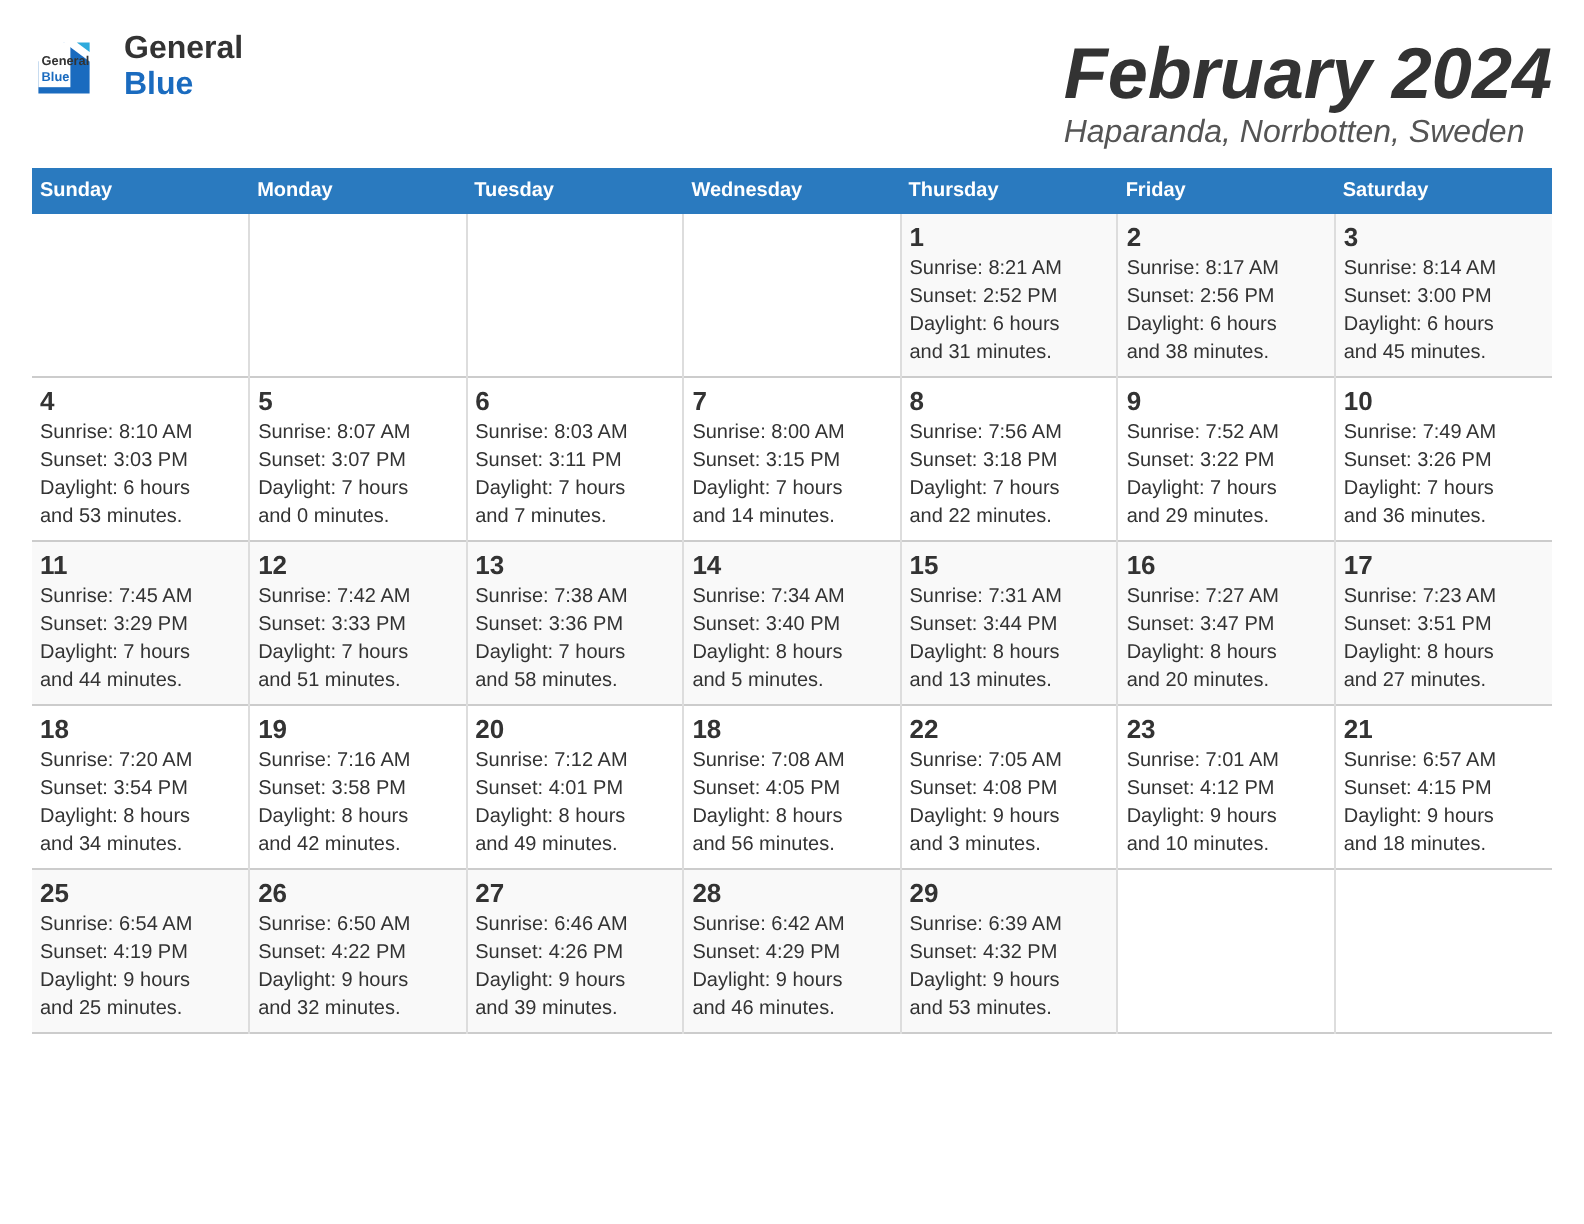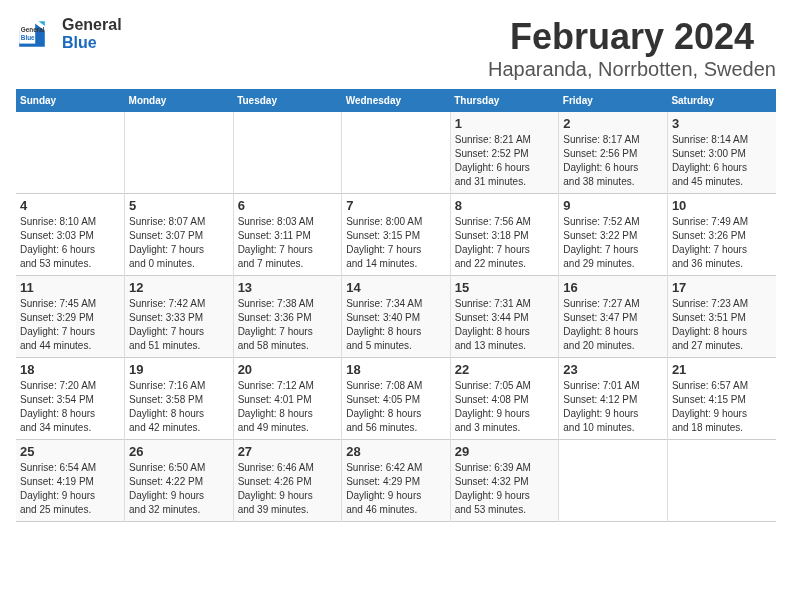--- a/index.html
+++ b/index.html
@@ -19,29 +19,30 @@
     .logo {
       display: flex;
       align-items: center;
       gap: 14px;
     }
     .logo-icon {
       width: 32px;
       height: 32px;
     }
     .title-area {
-      text-align: center;
+      text-align: left;
+      font-style: italic;
     }
     .calendar-title {
       font-size: 36px;
       font-weight: bold;
       color: #333;
     }
     .calendar-subtitle {
-      font-size: 20px;
+      font-size: 16px;
       color: #555;
     }
     table {
       width: 100%;
       border-collapse: collapse;
       font-size: 11px;
     }
     thead tr th {
       background-color: #2a7abf;
       color: #fff;

